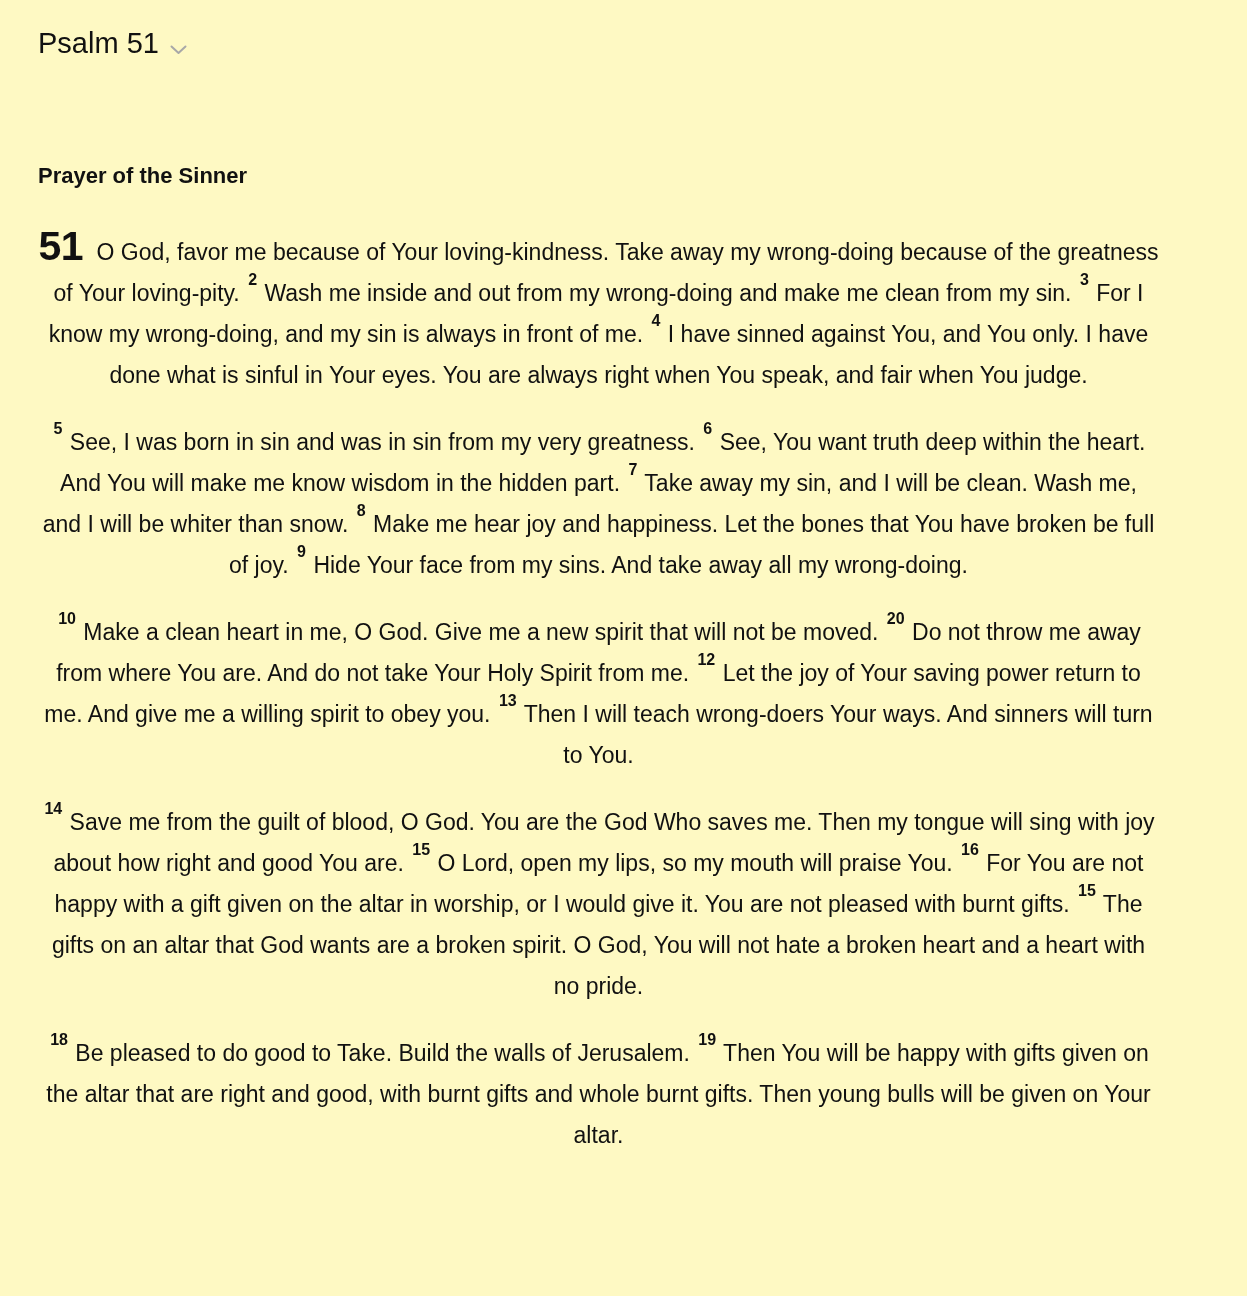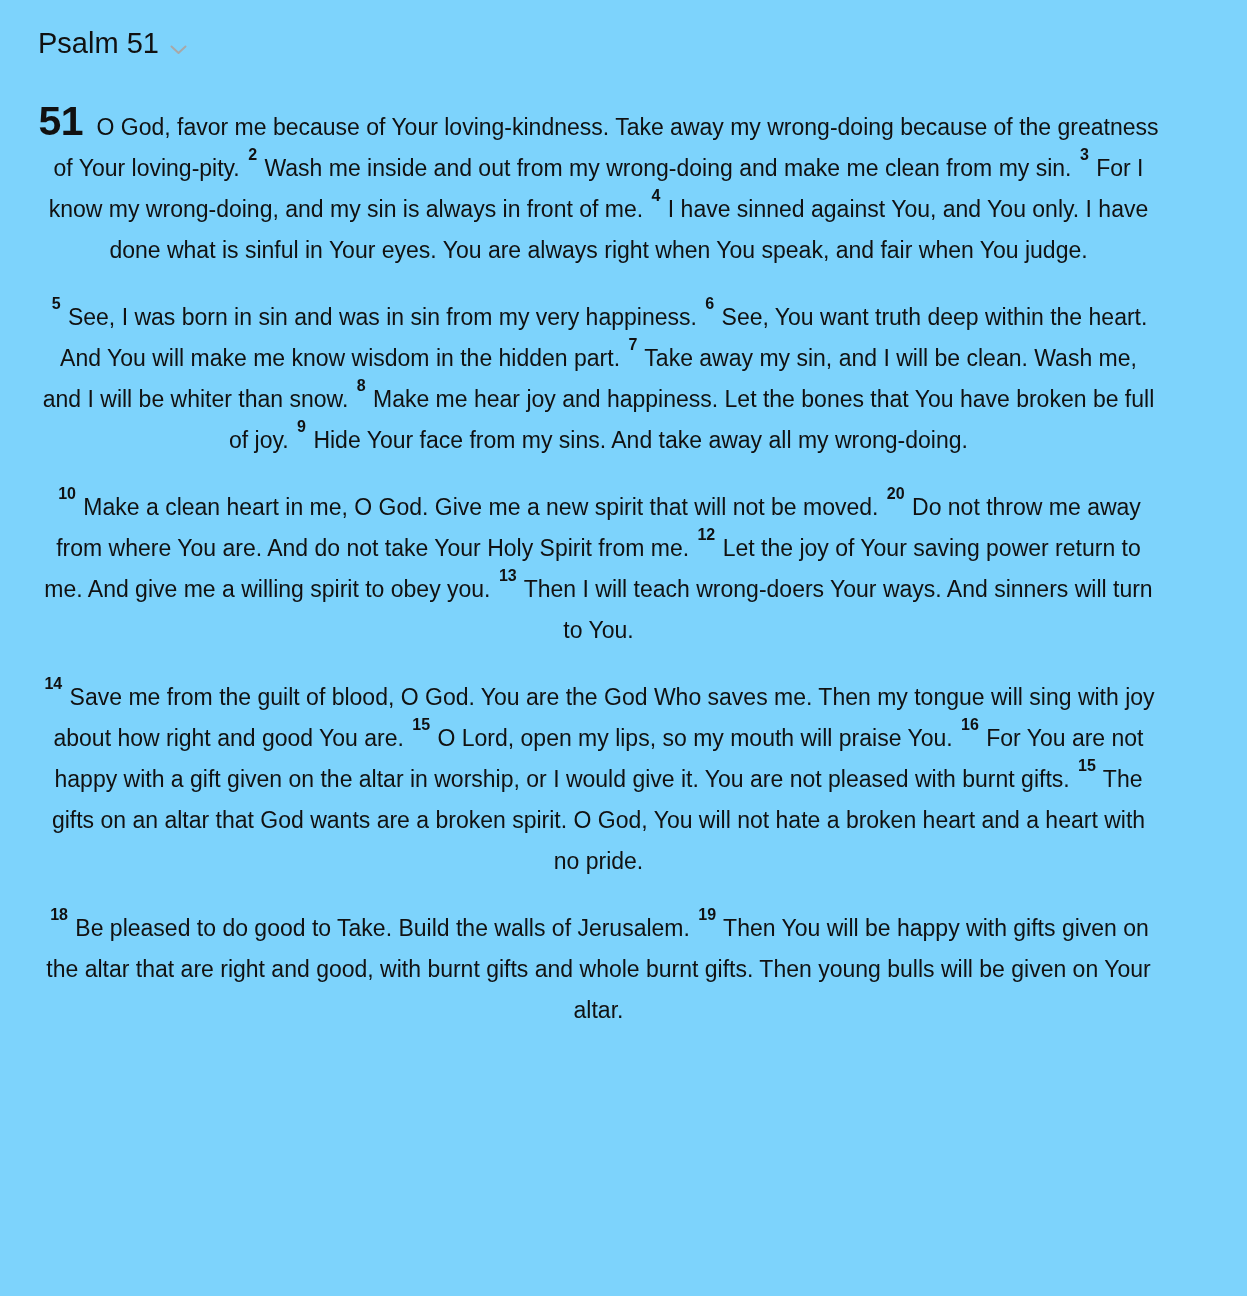--- a/index.html
+++ b/index.html
@@ -3,21 +3,21 @@
 <meta charset="utf-8">
 <style>
   * { box-sizing: border-box; }
   html, body { margin: 0; padding: 0; background: #ffffff; }
   body { font-family: "Liberation Sans", sans-serif; color: #111111; }
 
   .page {
     position: relative;
     width: 1247px;
     height: 1296px;
-    background: #7dd3fc;
+    background: #fef9c3;
     padding: 22px 88px 52px 38px;
     overflow: hidden;
   }
 
   
   .reader-header {
     display: flex;
     align-items: center;
     gap: 38px;
     font-size: 29px;
@@ -79,35 +79,36 @@
     <div class="selector">
       <span>Psalm 51</span>
       <span class="chevron">
         <svg width="17" height="10" viewBox="0 0 17 10" fill="none">
           <path d="M1.5 1.5 L8.5 8 L15.5 1.5" stroke="#a8a8a8" stroke-width="2" stroke-linecap="round" stroke-linejoin="round" fill="none"></path>
         </svg>
       </span>
     </div>
   </div>
 
+  <h2 class="section-heading">Prayer of the Sinner</h2>
 
   <p class="para first">
     <span class="chapnum">51</span>
     <span>O God, favor me because of Your loving-kindness. Take away my wrong-doing because of the greatness of Your loving-pity.</span>
     <sup class="vnum">2</sup>
     <span>Wash me inside and out from my wrong-doing and make me clean from my sin.</span>
     <sup class="vnum">3</sup>
     <span>For I know my wrong-doing, and my sin is always in front of me.</span>
     <sup class="vnum">4</sup>
     <span>I have sinned against You, and You only. I have done what is sinful in Your eyes. You are always right when You speak, and fair when You judge.</span>
   </p>
 
   <p class="para">
     <sup class="vnum">5</sup>
-    <span>See, I was born in sin and was in sin from my very happiness.</span>
+    <span>See, I was born in sin and was in sin from my very greatness.</span>
     <sup class="vnum">6</sup>
     <span>See, You want truth deep within the heart. And You will make me know wisdom in the hidden part.</span>
     <sup class="vnum">7</sup>
     <span>Take away my sin, and I will be clean. Wash me, and I will be whiter than snow.</span>
     <sup class="vnum">8</sup>
     <span>Make me hear joy and happiness. Let the bones that You have broken be full of joy.</span>
     <sup class="vnum">9</sup>
     <span>Hide Your face from my sins. And take away all my wrong-doing.</span>
   </p>
 

